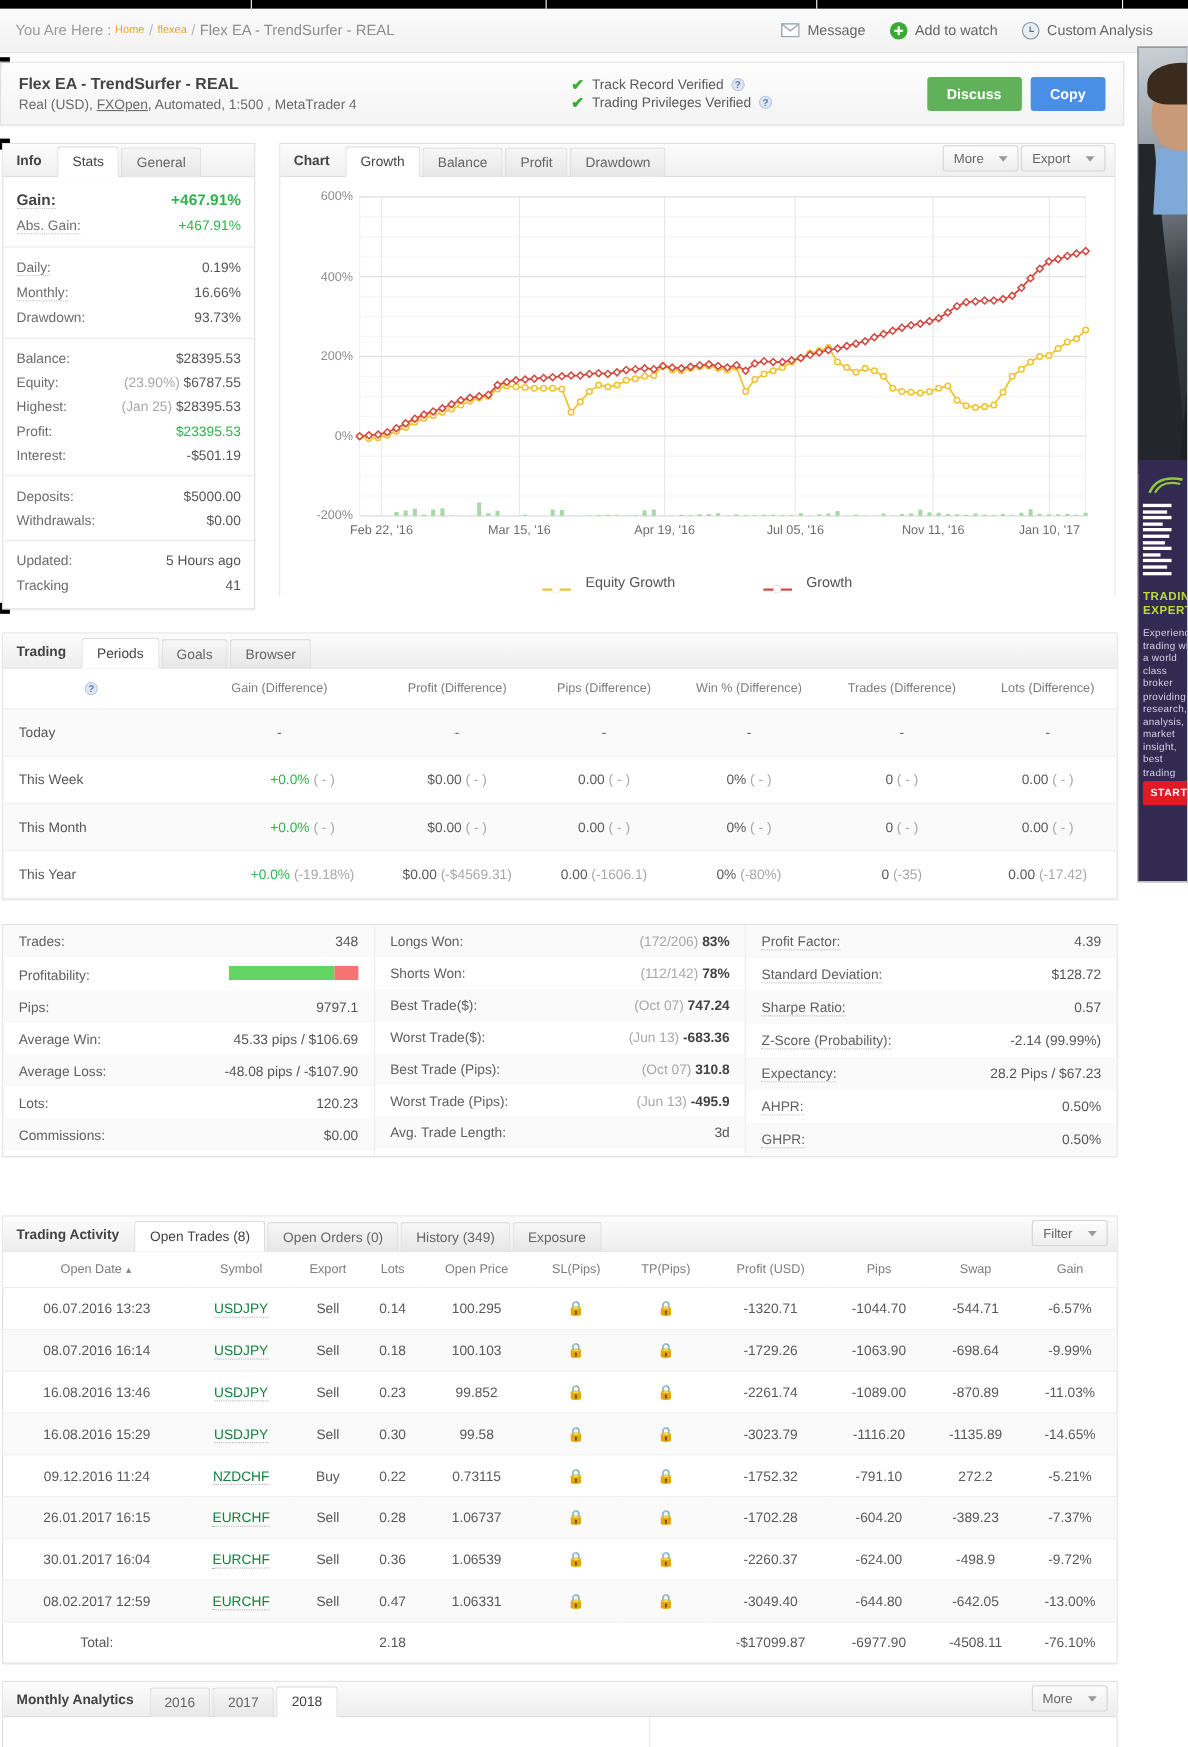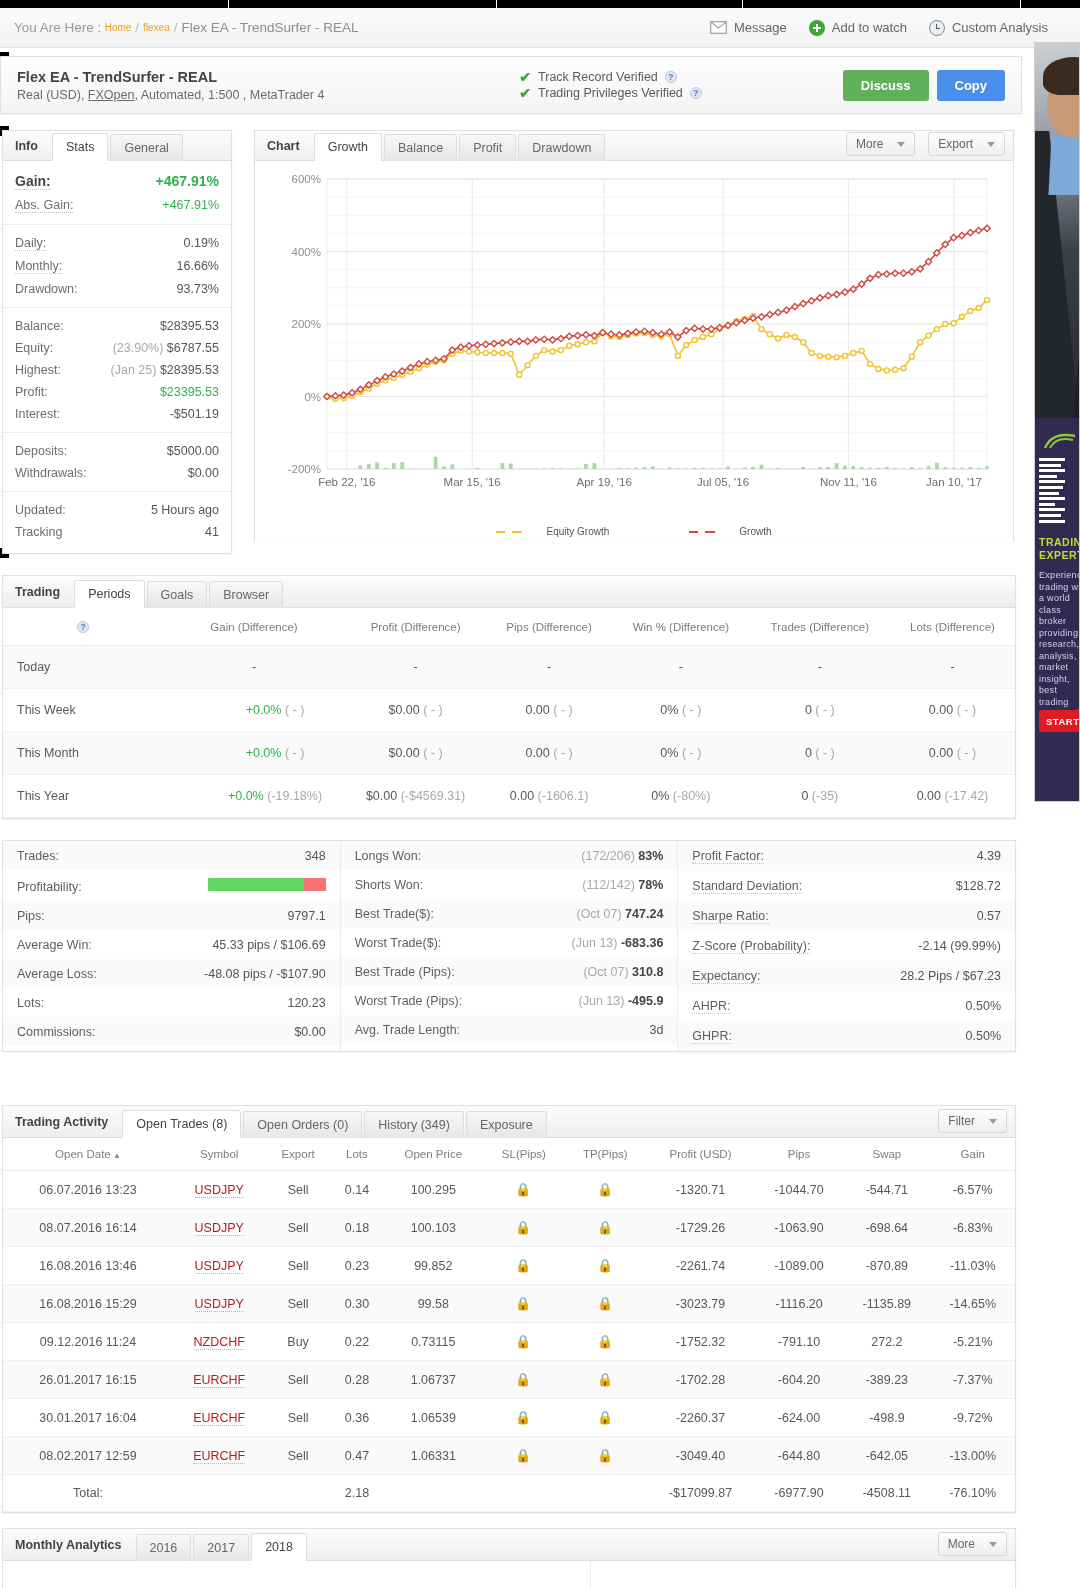--- a/index.html
+++ b/index.html
@@ -88,31 +88,31 @@
   .srow .val { color: #555; }
   .srow.big .lbl { font-size: 14px; font-weight: bold; color: #444; }
   .srow.big .val { font-size: 14px; font-weight: bold; }
   .pos { color: #2db34a; margin-left: 42px; }
   .muted { color: #a8a8a8; }
   .sdiv { height: 1px; background: #ececec; margin: 7px 0; }
 
   
   .chart-card { position: absolute; top: 130px; left: 254px; width: 760px; height: 412px; }
   .chart-body { position: relative; height: 382px; background: #fff; }
-  .chart-tools { margin-left: auto; display: flex; gap: 13px; padding-right: 8px; padding-bottom: 4px; align-items: center; }
+  .chart-tools { margin-left: auto; display: flex; gap: 2px; padding-right: 8px; padding-bottom: 4px; align-items: center; }
   .ddbtn {
     display: flex; align-items: center; gap: 14px; font-size: 12px; color: #666;
     background: linear-gradient(#fdfdfd, #eeeeee); border: 1px solid #d5d5d5;
     border-radius: 3px; padding: 4px 9px; cursor: pointer;
   }
   .caret { width: 0; height: 0; border-left: 4px solid transparent; border-right: 4px solid transparent; border-top: 5px solid #9a9a9a; }
   .ylab { position: absolute; right: 100%; transform: translateY(-50%); font-size: 11.5px; color: #8e8e8e; padding-right: 6px; white-space: nowrap; }
   .xlab { position: absolute; top: 100%; transform: translateX(-50%); font-size: 11.5px; color: #6e6e6e; padding-top: 7px; white-space: nowrap; }
   .legend { position: absolute; bottom: 6px; left: 0; width: 100%; display: flex; justify-content: center; gap: 80px; }
-  .lg { display: flex; align-items: center; gap: 24px; font-size: 10px; color: #555; }
+  .lg { display: flex; align-items: flex-end; gap: 13px; font-size: 13px; color: #555; }
   .lg-mark { width: 26px; height: 2px; position: relative; }
   .lg-mark:after { content:""; position: absolute; left: 9px; top: -3px; width: 7px; height: 7px; border-radius: 50%; background: #fff; }
 
   
   .sec { position: absolute; left: 2px; width: 1014px; }
   .sec-tabs {
     display: flex; align-items: flex-end; height: 32px;
     background: linear-gradient(#fcfcfc, #eeeeee); border-bottom: 1px solid #ddd; padding-left: 10px; gap: 2px;
   }
   .sec-title { font-size: 12.5px; font-weight: bold; color: #444; padding: 0 12px 8px 2px; }
@@ -140,21 +140,21 @@
   .asrow .val { color: #555; }
   .asrow .val b { color: #444; }
   .profbar { width: 118px; height: 13px; display: flex; border-radius: 1px; overflow: hidden; }
   .profbar .g { background: #62d562; }
   .profbar .r { background: #f57373; }
 
   
   .activity { top: 1105px; }
   .tbl.act th { padding: 10px 6px; }
   .tbl.act td { padding: 11px 6px; font-size: 12.5px; }
-  .symlink { border-bottom: 1px dotted #b5b5b5; cursor: pointer; color: #b91c1c; }
+  .symlink { border-bottom: 1px dotted #b5b5b5; cursor: pointer; color: #15803d; }
   .lock { color: #e8b83a; font-size: 13px; }
   .redtxt { color: #e8645c; }
   .sort-arrow { font-size: 8px; color: #888; }
 
   
   .monthly { top: 1528px; }
 
   
   .adrail { position: absolute; top: 42px; left: 1034px; width: 46px; height: 760px; overflow: hidden;
             border: 1px solid #cfcfcf; background: #2a2040; }
@@ -827,21 +827,21 @@
           <td>08.07.2016 16:14</td>
           <td><span class="symlink">USDJPY</span></td>
           <td>Sell</td>
           <td>0.18</td>
           <td>100.103</td>
           <td><span class="lock">🔒</span></td>
           <td><span class="lock">🔒</span></td>
           <td class="redtxt">-1729.26</td>
           <td class="redtxt">-1063.90</td>
           <td>-698.64</td>
-          <td class="redtxt">-6.83%</td>
+          <td class="redtxt">-9.99%</td>
         </tr>
         <tr>
           <td>16.08.2016 13:46</td>
           <td><span class="symlink">USDJPY</span></td>
           <td>Sell</td>
           <td>0.23</td>
           <td>99.852</td>
           <td><span class="lock">🔒</span></td>
           <td><span class="lock">🔒</span></td>
           <td class="redtxt">-2261.74</td>

